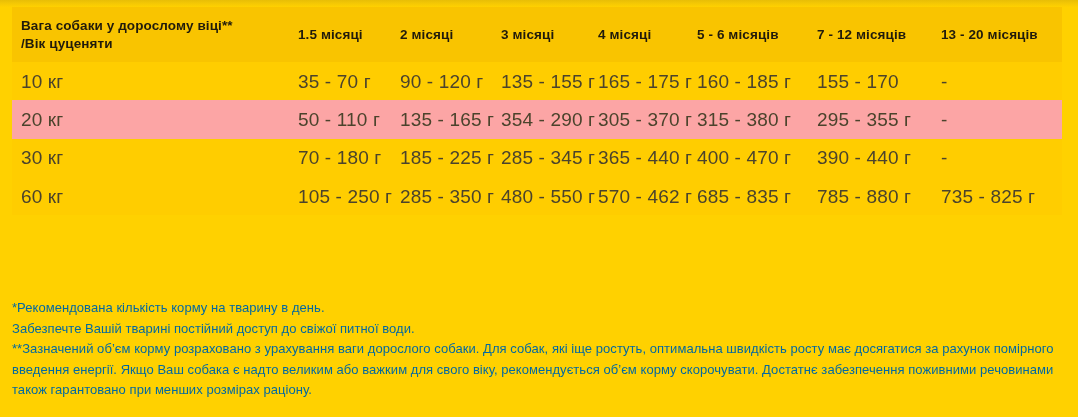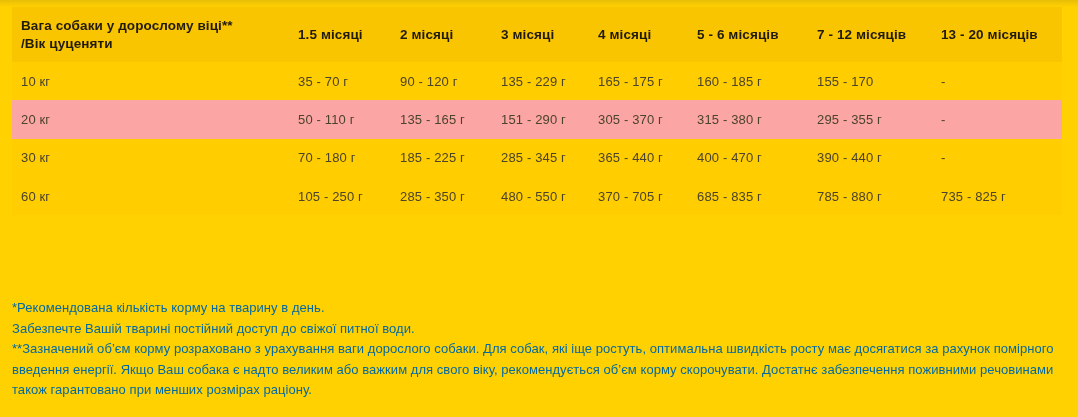--- a/index.html
+++ b/index.html
@@ -69,21 +69,21 @@
   }
   tr.head-row th.c0 { padding-left: 9px; }
 
   
   tr.data-row { height: 38.3px; }
   tr.data-row.odd  { background: #FFCD00; }
   tr.data-row.even { background: #fca5a5; }
 
   tr.data-row td {
     color: #4B432C;
-    font-size: 13px;
+    font-size: 19px;
     line-height: 17px;
     letter-spacing: 0.15px;
     padding-left: 7px;
     padding-right: 6px;
     white-space: nowrap;
   }
   tr.data-row td.c0 { padding-left: 9px; }
 
   
   col.col-0 { width: 279px; }
@@ -146,52 +146,52 @@
           <th>5 - 6 місяців</th>
           <th>7 - 12 місяців</th>
           <th>13 - 20 місяців</th>
         </tr>
       </thead>
       <tbody>
         <tr class="data-row odd">
           <td class="c0">10 кг</td>
           <td>35 - 70 г</td>
           <td>90 - 120 г</td>
-          <td>135 - 229 г</td>
+          <td>135 - 155 г</td>
           <td>165 - 175 г</td>
           <td>160 - 185 г</td>
           <td>155 - 170</td>
           <td>-</td>
         </tr>
         <tr class="data-row even">
           <td class="c0">20 кг</td>
           <td>50 - 110 г</td>
           <td>135 - 165 г</td>
-          <td>151 - 290 г</td>
+          <td>354 - 290 г</td>
           <td>305 - 370 г</td>
           <td>315 - 380 г</td>
           <td>295 - 355 г</td>
           <td>-</td>
         </tr>
         <tr class="data-row odd">
           <td class="c0">30 кг</td>
           <td>70 - 180 г</td>
           <td>185 - 225 г</td>
           <td>285 - 345 г</td>
           <td>365 - 440 г</td>
           <td>400 - 470 г</td>
           <td>390 - 440 г</td>
           <td>-</td>
         </tr>
         <tr class="data-row odd">
           <td class="c0">60 кг</td>
           <td>105 - 250 г</td>
           <td>285 - 350 г</td>
           <td>480 - 550 г</td>
-          <td>370 - 705 г</td>
+          <td>570 - 462 г</td>
           <td>685 - 835 г</td>
           <td>785 - 880 г</td>
           <td>735 - 825 г</td>
         </tr>
       </tbody>
     </table>
   </div>
 
   <div class="notes">
     <p class="block">*Рекомендована кількість корму на тварину в день.</p>

